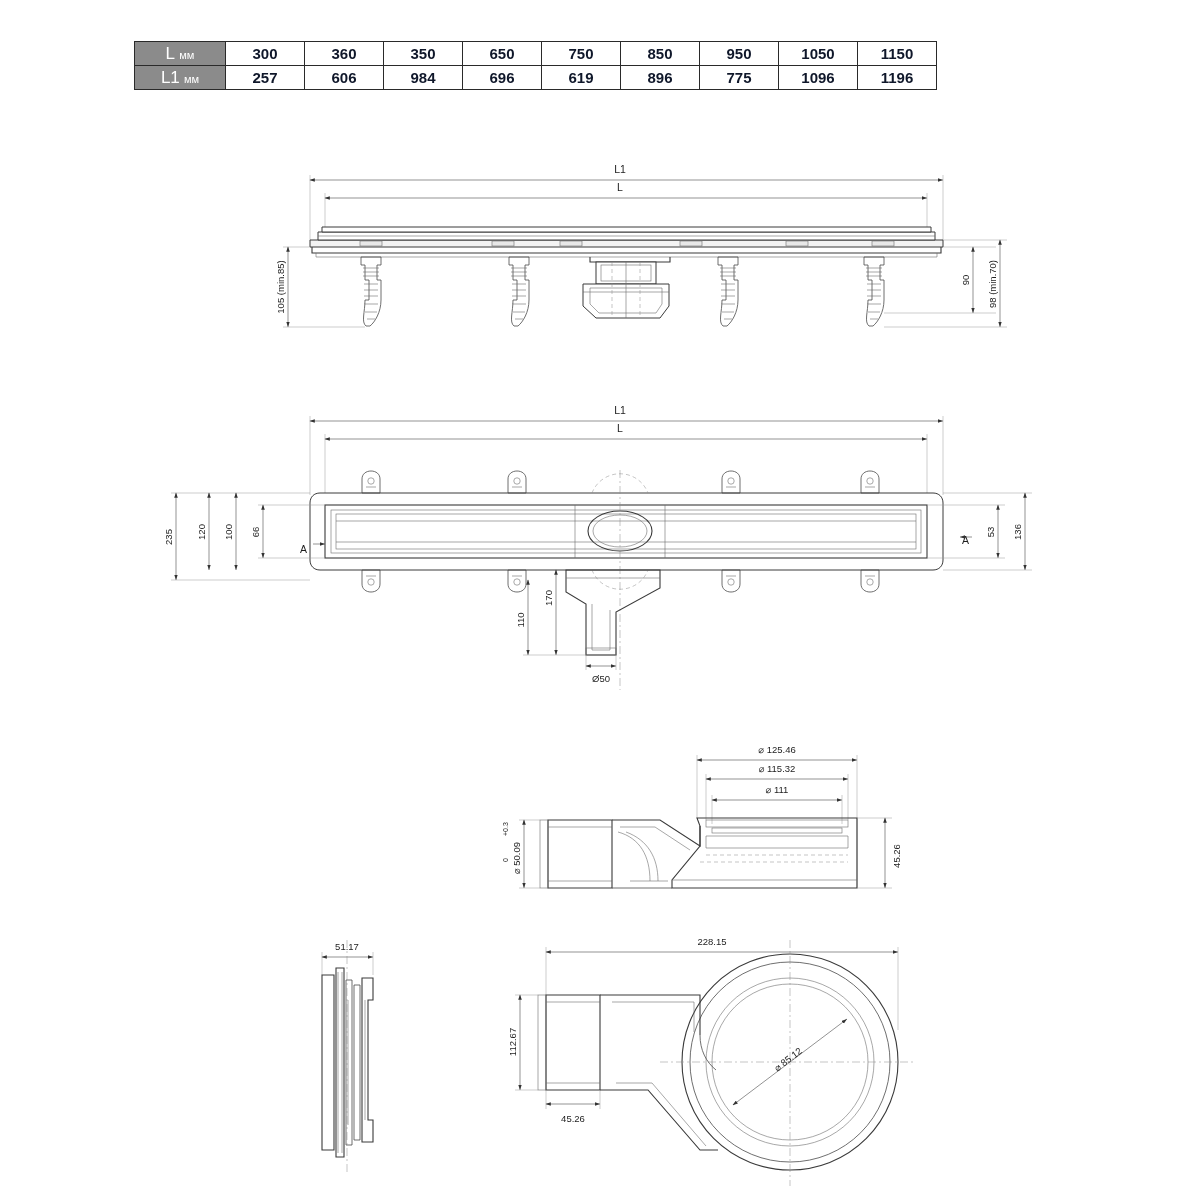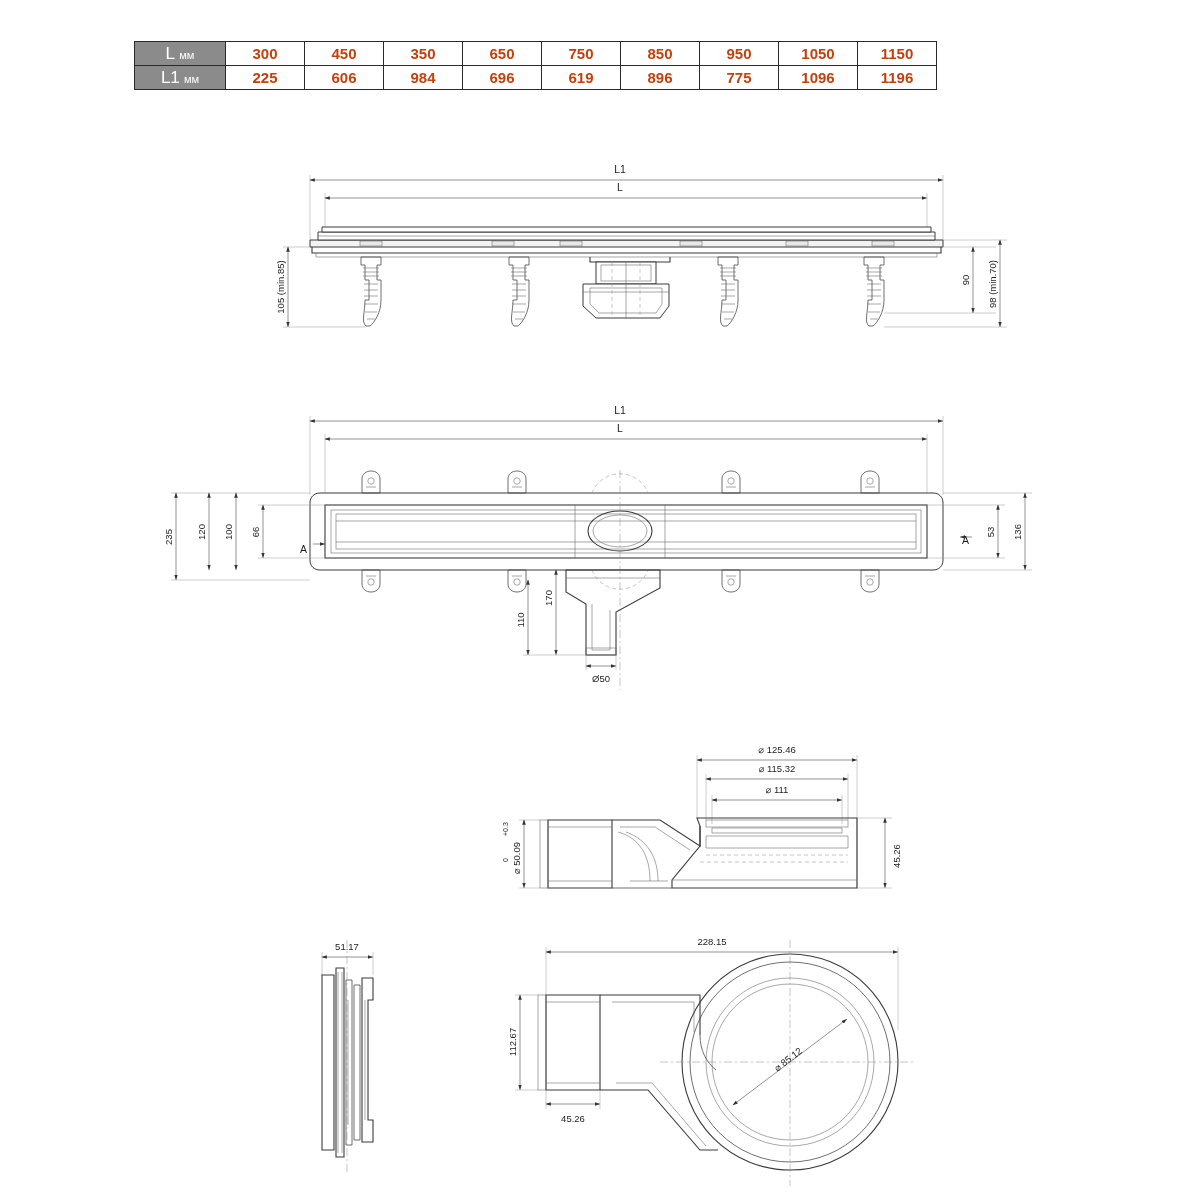--- a/index.html
+++ b/index.html
@@ -30,21 +30,21 @@
     top: 41px;
     border-collapse: collapse;
     font-size: 15px;
   }
   .dim-table td {
     border: 1px solid #2a2a2a;
     text-align: center;
     height: 23px;
     padding: 0 2px;
     font-weight: bold;
-    color: #c2410c;
+    color: #0f172a;
   }
   .dim-table td.val { width: 74px; }
   .dim-table td.hdr {
     width: 86px;
     background: #8b8b8b;
     color: #ffffff;
     font-weight: normal;
   }
   .dim-table td.hdr .big { font-size: 17px; }
   .dim-table td.hdr .small { font-size: 11px; }
@@ -55,35 +55,35 @@
 <div class="sheet">
 
   <table class="dim-table">
     <tbody>
         <tr>
       <td class="hdr">
         <span class="big">L</span>
         <span class="small">мм</span>
       </td>
       <td class="val">300</td>
-      <td class="val">450</td>
+      <td class="val">360</td>
       <td class="val">350</td>
       <td class="val">650</td>
       <td class="val">750</td>
       <td class="val">850</td>
       <td class="val">950</td>
       <td class="val">1050</td>
       <td class="val">1150</td>
     </tr>
     <tr>
       <td class="hdr">
         <span class="big">L1</span>
         <span class="small">мм</span>
       </td>
-      <td class="val">225</td>
+      <td class="val">257</td>
       <td class="val">606</td>
       <td class="val">984</td>
       <td class="val">696</td>
       <td class="val">619</td>
       <td class="val">896</td>
       <td class="val">775</td>
       <td class="val">1096</td>
       <td class="val">1196</td>
     </tr>
   </tbody>

